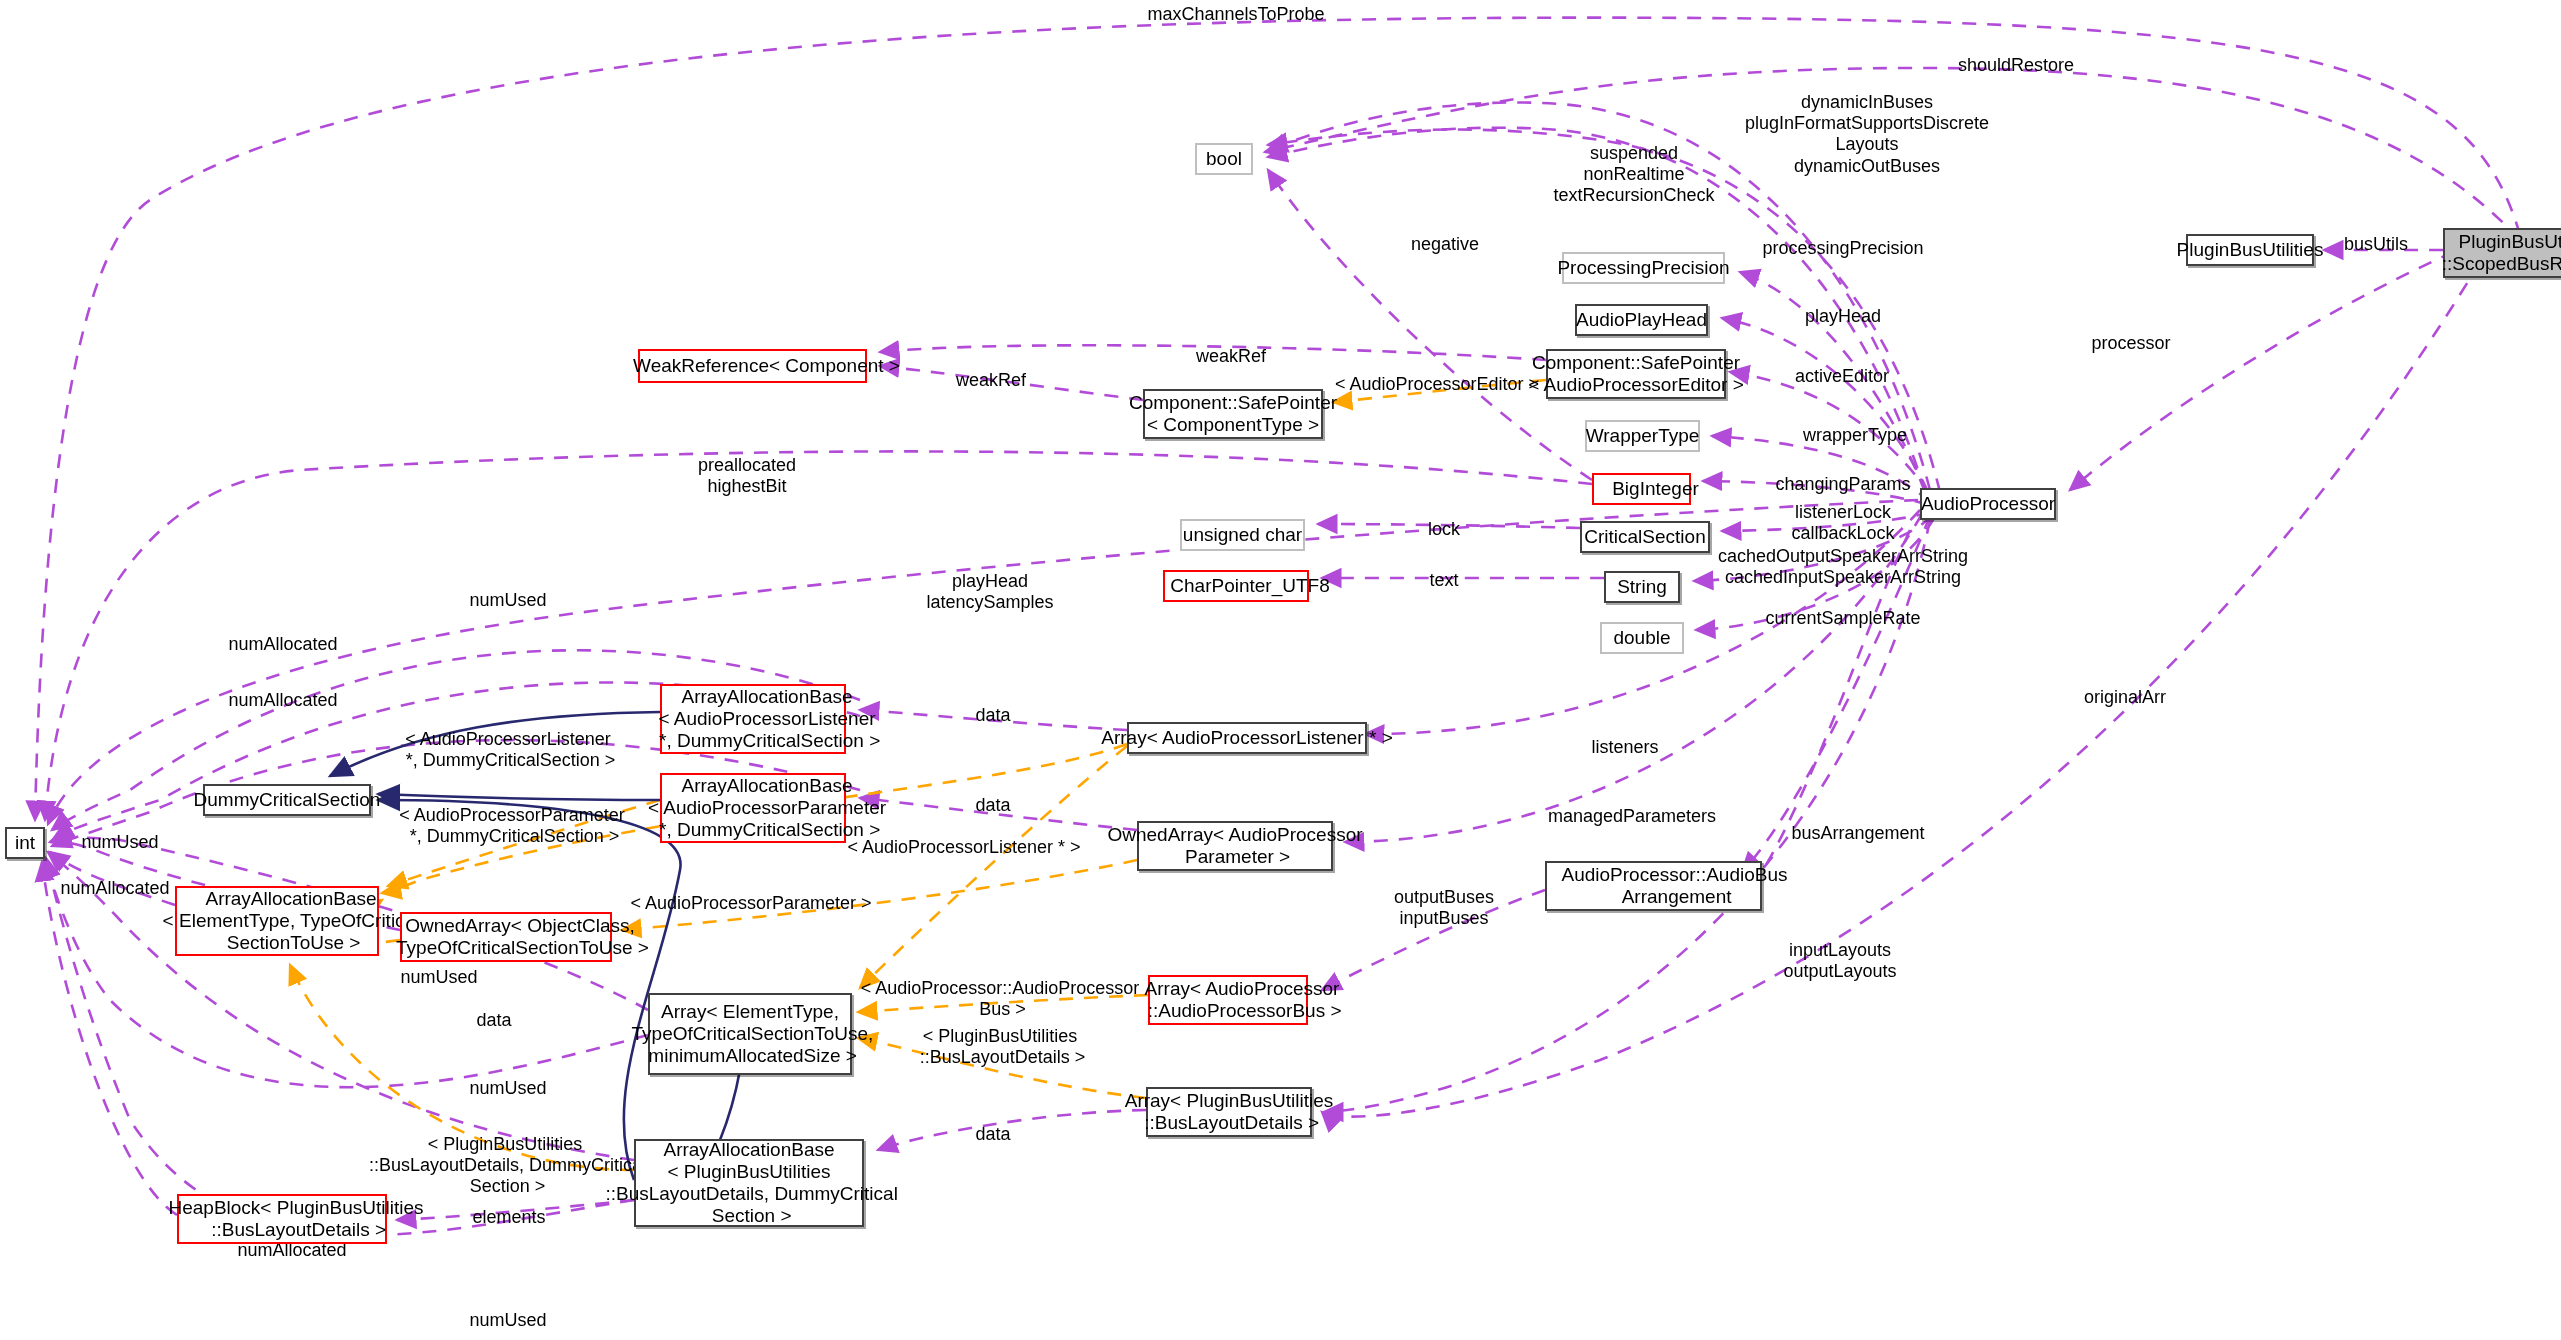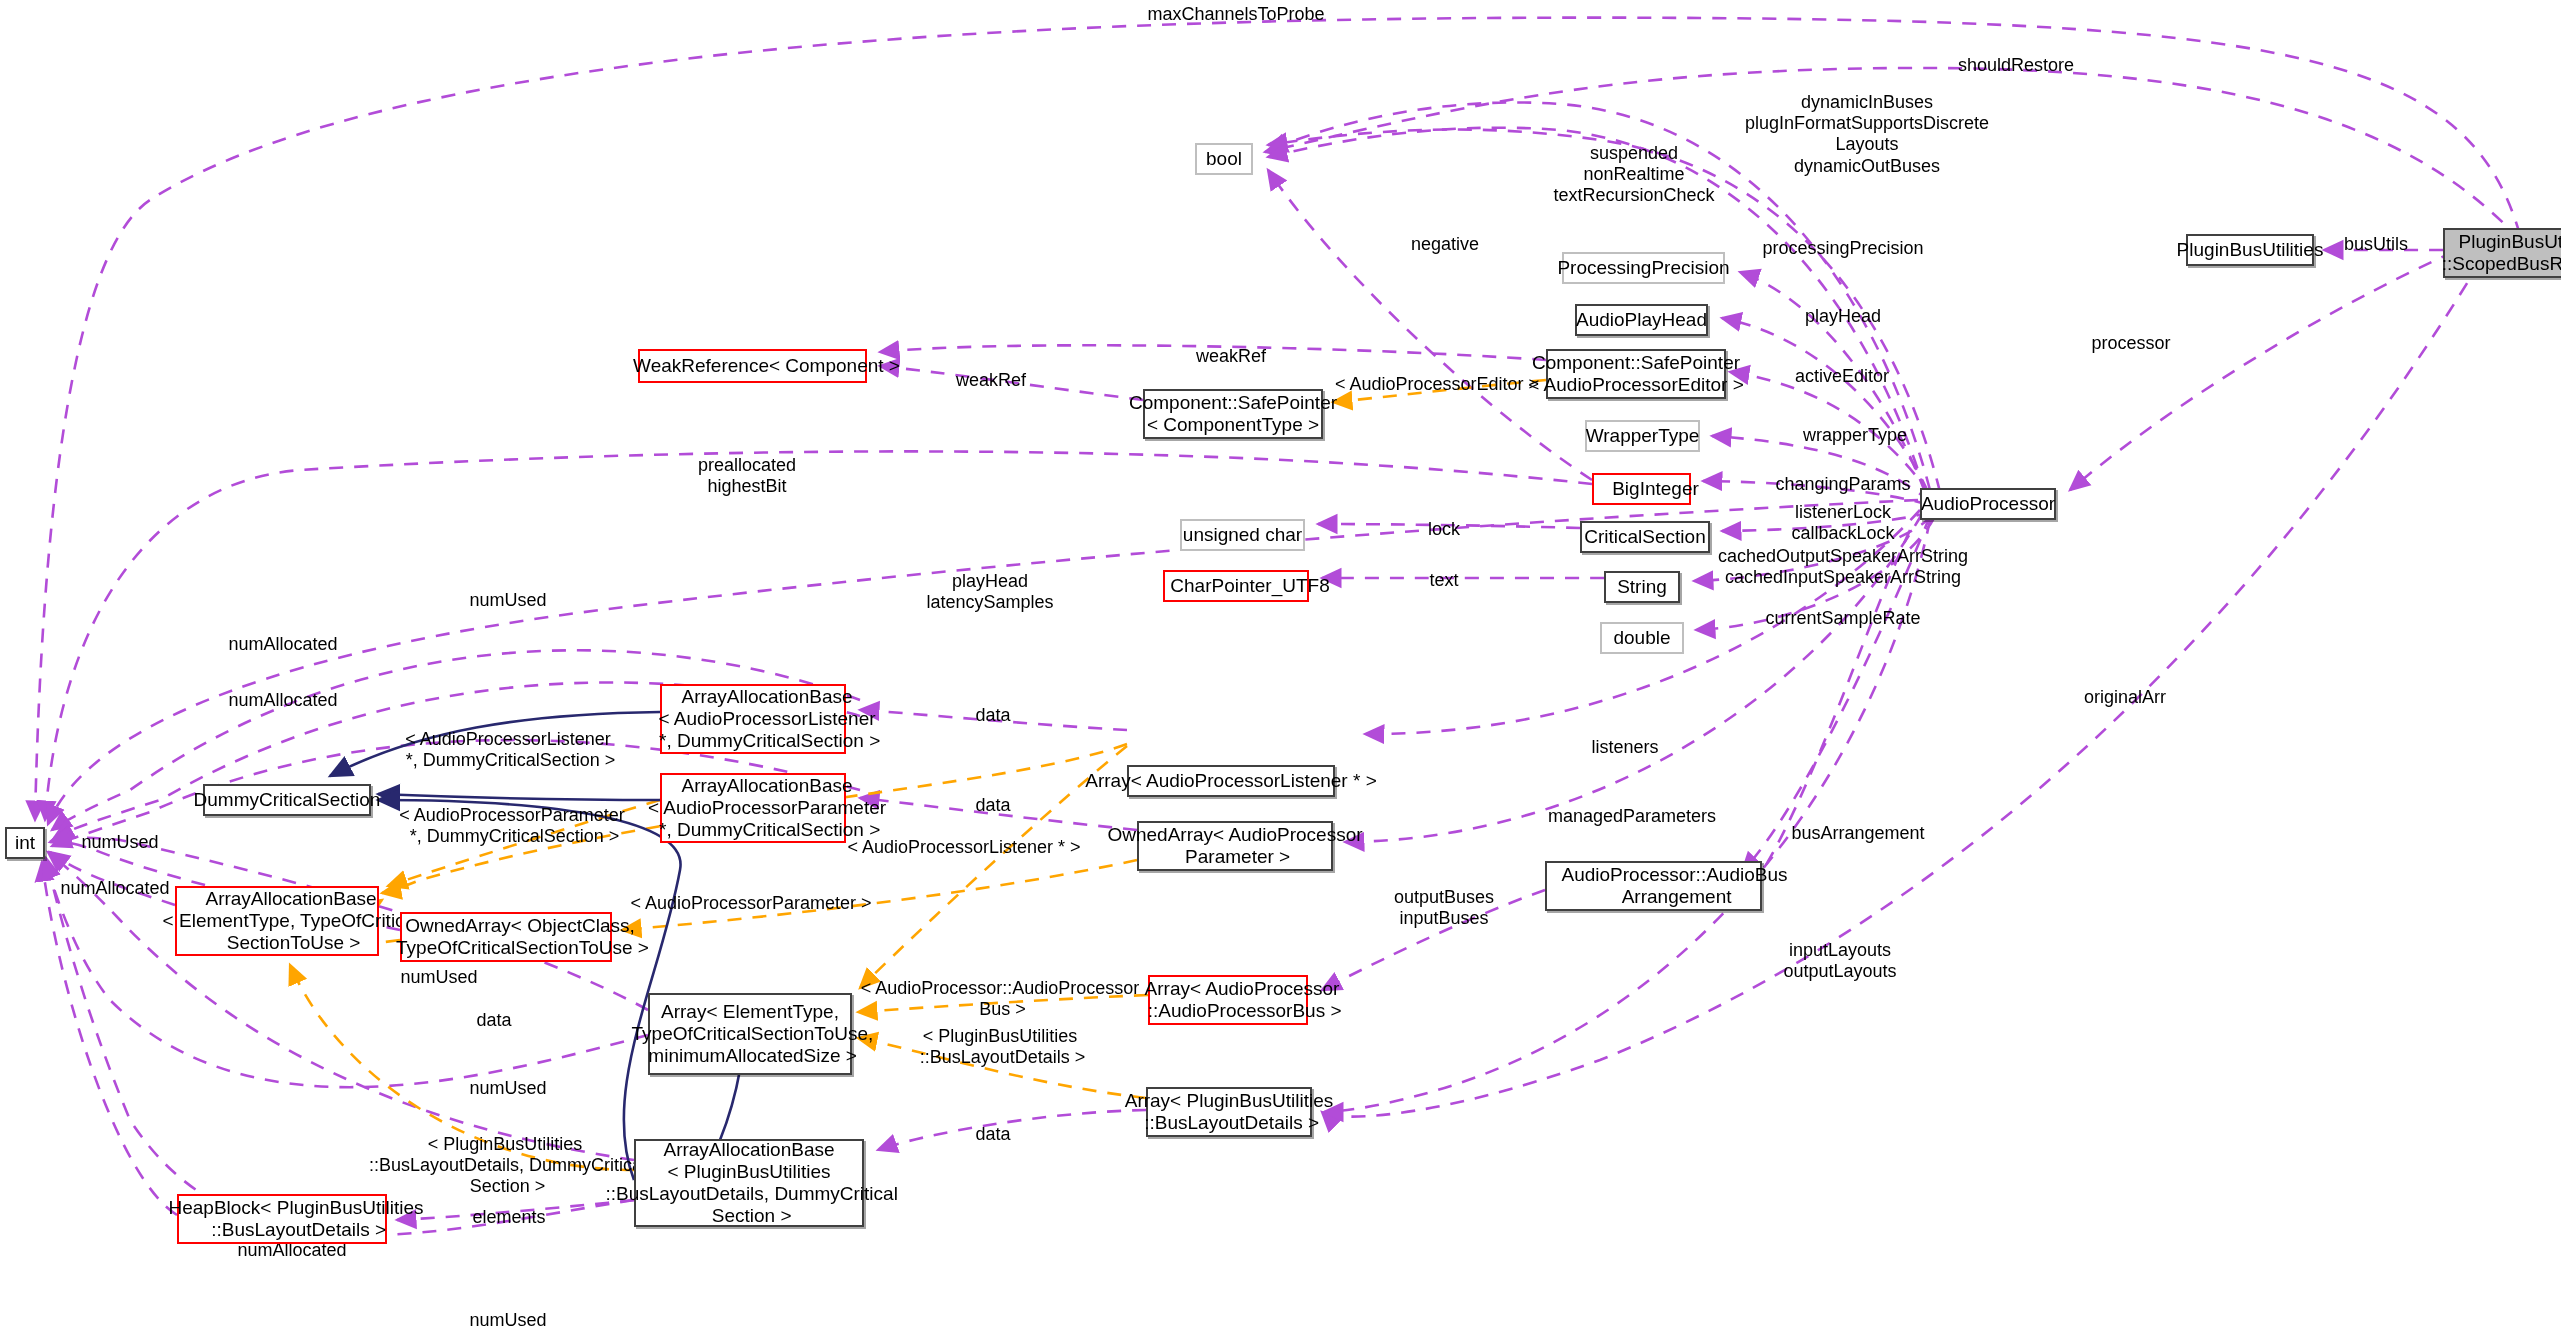--- a/index.html
+++ b/index.html
@@ -210,21 +210,21 @@
       <div class="node b-red" style="left: 1592px; top: 473px; width: 99px; height: 32px;">BigInteger</div>
       <div class="node b-black" style="left: 1920px; top: 488px; width: 136px; height: 32px;">AudioProcessor</div>
       <div class="node b-grey" style="left: 1180px; top: 519px; width: 125px; height: 32px;">unsigned char</div>
       <div class="node b-black" style="left: 1580px; top: 521px; width: 130px; height: 32px;">CriticalSection</div>
       <div class="node b-red" style="left: 1163px; top: 570px; width: 146px; height: 32px;">CharPointer_UTF8</div>
       <div class="node b-black" style="left: 1604px; top: 571px; width: 76px; height: 32px;">String</div>
       <div class="node b-grey" style="left: 1600px; top: 622px; width: 84px; height: 32px;">double</div>
       <div class="node b-red" style="left: 660px; top: 684px; width: 186px; height: 70px;">ArrayAllocationBase
 &lt; AudioProcessorListener
  *, DummyCriticalSection &gt;</div>
-      <div class="node b-black" style="left: 1127px; top: 722px; width: 208px; height: 32px; margin-top: 43px;">Array&lt; AudioProcessorListener * &gt;</div>
+      <div class="node b-black" style="left: 1127px; top: 722px; width: 240px; height: 32px;">Array&lt; AudioProcessorListener * &gt;</div>
       <div class="node b-black" style="left: 203px; top: 784px; width: 168px; height: 32px;">DummyCriticalSection</div>
       <div class="node b-red" style="left: 660px; top: 773px; width: 186px; height: 70px;">ArrayAllocationBase
 &lt; AudioProcessorParameter
  *, DummyCriticalSection &gt;</div>
       <div class="node b-black" style="left: 1137px; top: 821px; width: 196px; height: 50px;">OwnedArray&lt; AudioProcessor
  Parameter &gt;</div>
       <div class="node b-black" style="left: 5px; top: 827px; width: 40px; height: 32px;">int</div>
       <div class="node b-black" style="left: 1545px; top: 861px; width: 217px; height: 50px; padding-left: 48px;">AudioProcessor::AudioBus
  Arrangement</div>
       <div class="node b-red" style="left: 175px; top: 886px; width: 204px; height: 70px;">ArrayAllocationBase

